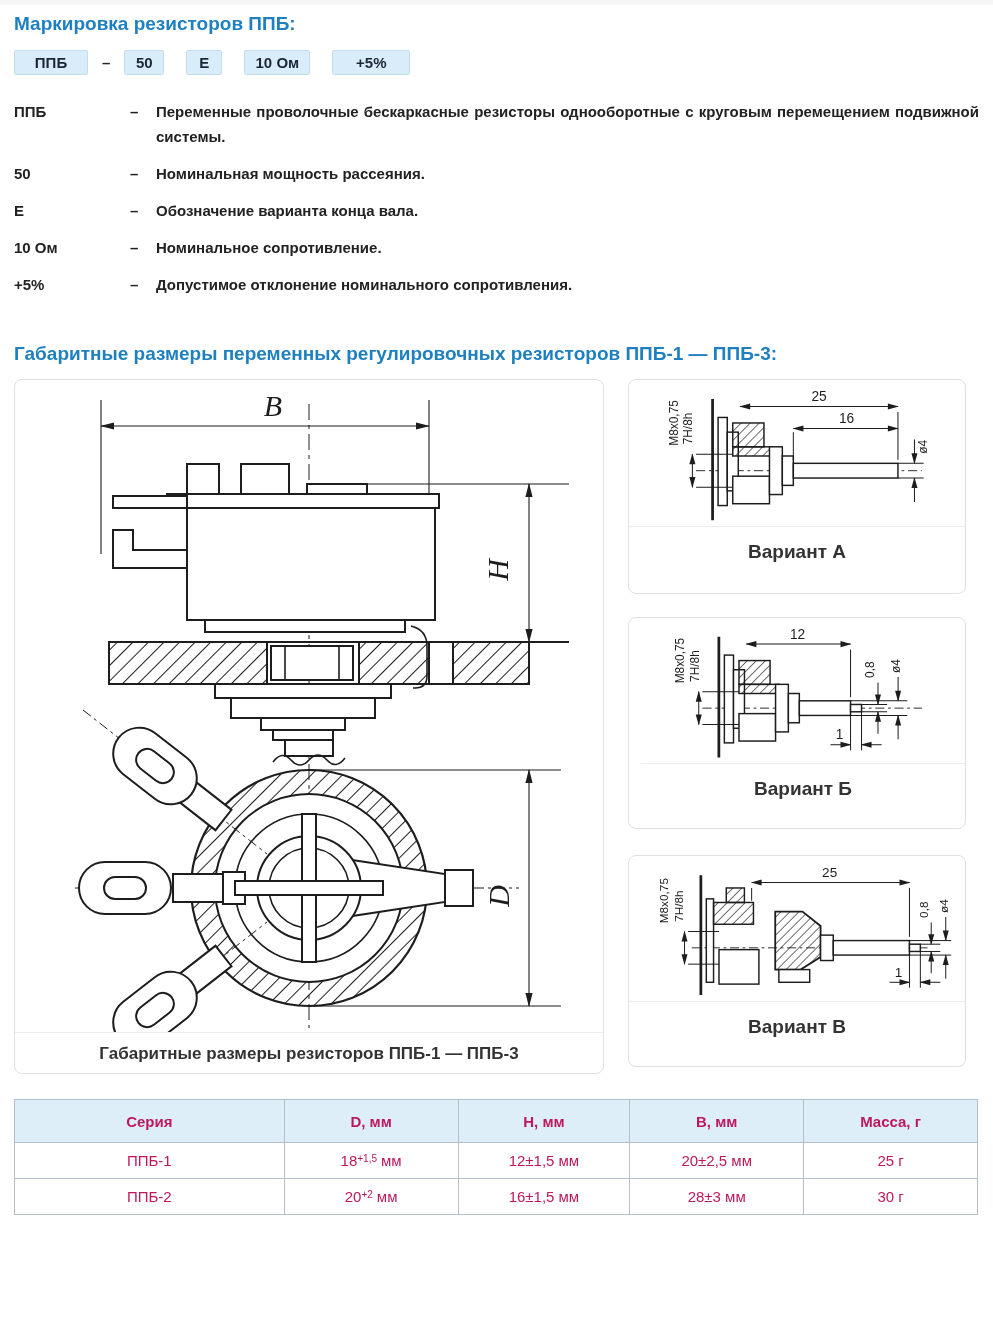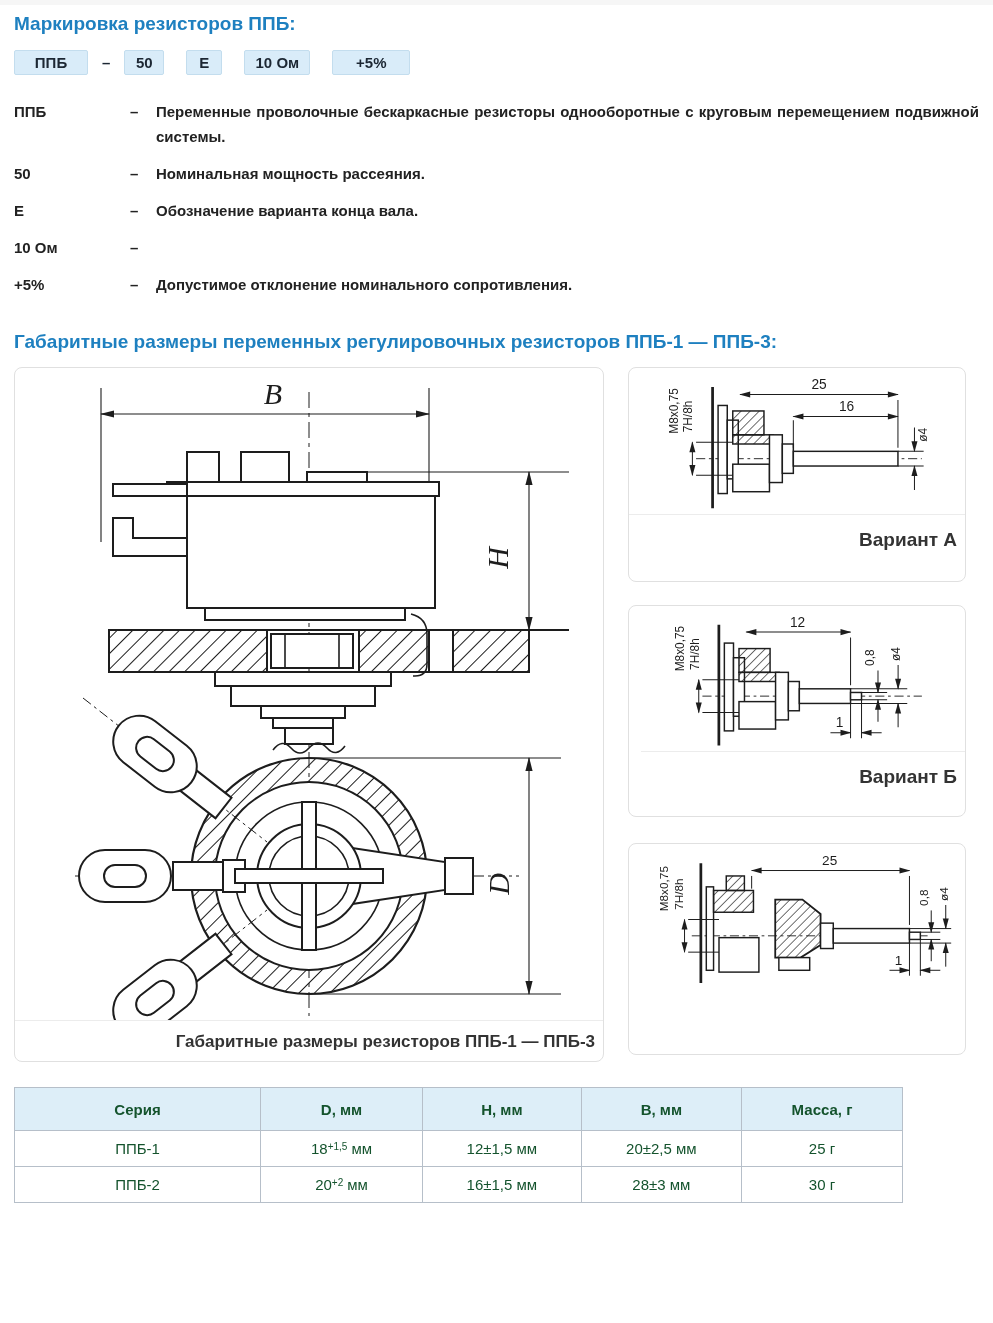--- a/index.html
+++ b/index.html
@@ -25,62 +25,62 @@
   .w1{width:72px}.w2{width:38px}.w3{width:34px}.w4{width:64px}.w5{width:76px}
   .mark-sep { font-weight:bold; margin:0 -8px; color:#1c2733; }
 
   
   .defs { margin-top:24px; font-weight:bold; }
   .def-row { display:flex; margin-bottom:12px; line-height:25px; }
   .def-term { width:116px; flex:none; }
   .def-dash { width:26px; flex:none; }
   .def-text { flex:1; text-align:justify; }
 
-  h2.sec { margin-top:34px; }
+  h2.sec { margin-top:46px; }
 
   
   .panels { display:flex; gap:24px; margin-top:14px; align-items:flex-start; }
   .panel {
     background:#fff; border:1px solid #e0e0e0; border-radius:8px;
     box-sizing:border-box; overflow:hidden;
   }
   .panel-left { width:590px; height:695px; }
   .right-col { width:338px; display:flex; flex-direction:column; }
   .panel-variant { width:338px; }
   .pv-a { height:215px; margin-bottom:23px; }
   .pv-b { height:212px; margin-bottom:26px;padding-left:12px; }
   .pv-c { height:212px; }
 
   .panel svg { display:block; }
   .main-svg { margin:0 auto; }
   .var-svg { margin:6px auto 0 auto; }
 
   .panel-caption {
-    border-top:1px solid #ececec; text-align:right; font-weight:bold; color:#333;
+    border-top:1px solid #ececec; text-align:center; font-weight:bold; color:#333;
   }
   .cap-main { font-size:17px; padding:11px 8px 0 8px; }
   .cap-var { font-size:19px; padding:14px 8px 0 8px; }
 
   
   .o   { fill:#fff; stroke:#1d1d1d; stroke-width:2; }
   .o16 { fill:#fff; stroke:#1d1d1d; stroke-width:1.6; }
   .ln  { stroke:#1d1d1d; stroke-width:2; fill:none; }
   .ln16{ stroke:#1d1d1d; stroke-width:1.6; fill:none; }
   .thin{ stroke:#1d1d1d; stroke-width:1.1; fill:none; }
   .dim { stroke:#1d1d1d; stroke-width:1.1; fill:none; }
   .cl  { stroke:#1d1d1d; stroke-width:1; stroke-dasharray:16 5 4 5; fill:none; }
   .cl2 { stroke:#1d1d1d; stroke-width:1; stroke-dasharray:10 4 3 4; fill:none; }
   .dimlbl { font-family:"Liberation Serif", serif; font-style:italic; font-size:30px; fill:#1d1d1d; text-anchor:middle; }
   .dimnum { font-family:"Liberation Sans", sans-serif; font-size:15px; fill:#1d1d1d; text-anchor:middle; }
   .vlbl   { font-family:"Liberation Sans", sans-serif; font-size:13px; fill:#1d1d1d; text-anchor:middle; }
 
   
   table.spec {
-    border-collapse:collapse; width:889px; margin-top:25px;
-    font-size:15px; color:#14532d; text-align:center;padding-left:8px;
+    border-collapse:collapse; width:964px; margin-top:25px;
+    font-size:15px; color:#be185d; text-align:center;padding-left:8px;
   }
   table.spec th {
     background:#ddeef8; border:1px solid #b6bfc9; height:40px;
     font-weight:bold; font-size:15px;
   }
   table.spec td { border:1px solid #b6bfc9; height:33px; background:#fff; }
   td sup { font-size:10px; vertical-align:4px; }
   .unit { margin-left:4px; }
 </style>
 </head>
@@ -112,20 +112,21 @@
       <div class="def-text">Номинальная мощность рассеяния.</div>
     </div>
     <div class="def-row">
       <div class="def-term">Е</div>
       <div class="def-dash">–</div>
       <div class="def-text">Обозначение варианта конца вала.</div>
     </div>
     <div class="def-row">
       <div class="def-term">10 Ом</div>
       <div class="def-dash">–</div>
+      <div class="def-text">Номинальное сопротивление.</div>
     </div>
     <div class="def-row">
       <div class="def-term">+5%</div>
       <div class="def-dash">–</div>
       <div class="def-text">Допустимое отклонение номинального сопротивления.</div>
     </div>
   </div>
 
   <h2 class="sec">Габаритные размеры переменных регулировочных резисторов ППБ-1 — ППБ-3:</h2>
 
@@ -399,20 +400,21 @@
             <text class="dimnum" x="284" y="126">1</text>
           </g>
           <g>
             <text class="vlbl" transform="translate(30,42) rotate(-90)">M8x0,75</text>
             <text class="vlbl" transform="translate(46,48) rotate(-90)">7H/8h</text>
             <line class="dim" x1="48" y1="76" x2="48" y2="112" marker-start="url(#ac)" marker-end="url(#ac)"></line>
             <line class="thin" x1="52" y1="76" x2="86" y2="76"></line>
             <line class="thin" x1="52" y1="112" x2="86" y2="112"></line>
           </g>
         </svg>
+        <div class="panel-caption cap-var">Вариант В</div>
       </div>
 
     </div>
   </div>
 
   <table class="spec">
     <colgroup>
         <col style="width:270px">
         <col style="width:174px">
         <col style="width:172px">

